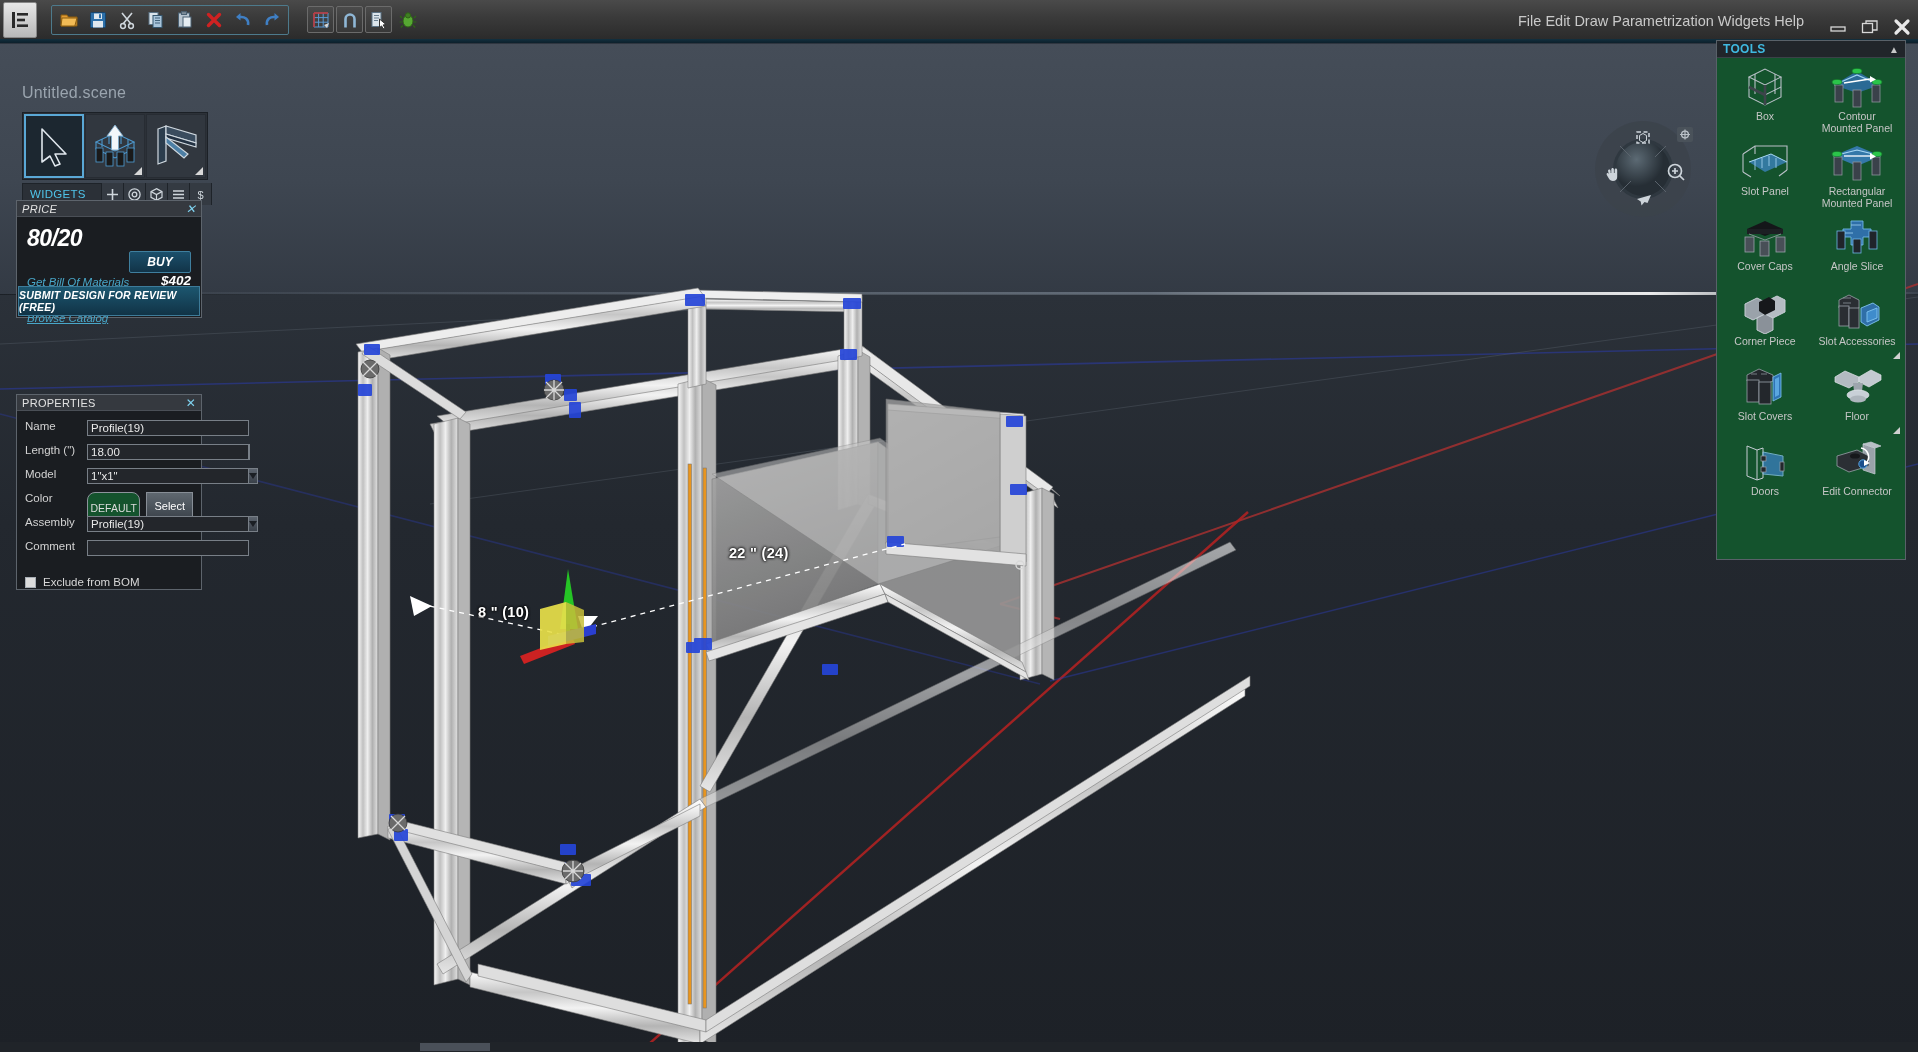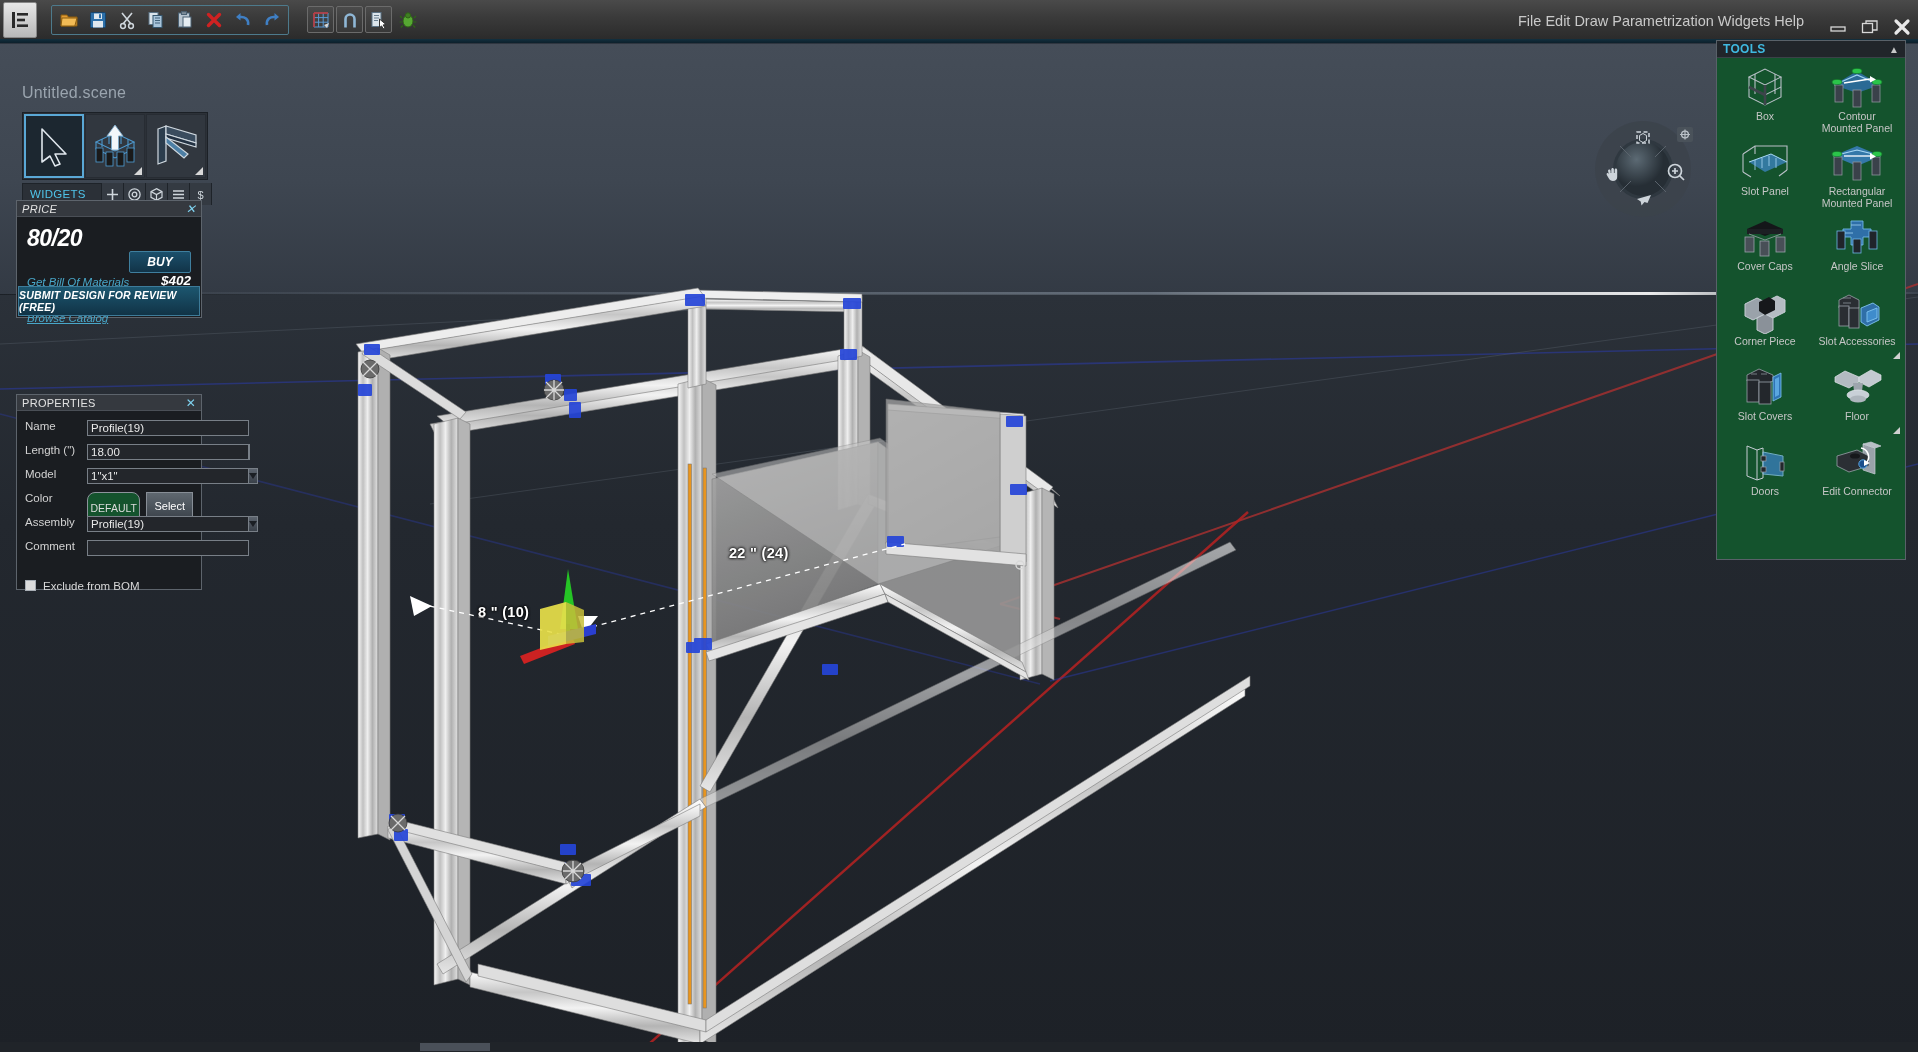--- a/index.html
+++ b/index.html
@@ -160,21 +160,21 @@
     height:32px; min-width:52px; border:1px solid #8d949c; border-radius:8px;
     background:#14532d; color:#dcdcdc; font-size:10.5px;
     display:flex;align-items:center;justify-content:center; padding:4px 7px;
   }
   .select-btn {
     margin-left:6px; height:28px; padding:0 7px;
     background:linear-gradient(to bottom,#5f6870,#3b424a);
     border:1px solid #878e96; color:#fff; font-size:11px;
     display:flex;align-items:center;justify-content:center; cursor:pointer;
   }
-  .cbrow { display:flex;align-items:flex-start; height:24px; padding:0 8px; margin-top:16px;}
+  .cbrow { display:flex;align-items:flex-end; height:24px; padding:0 8px; margin-top:0;}
   .cbox {
     width:11px;height:11px;border:1px solid #a8aeb5; background:#dcdcdc;
     margin-right:7px; cursor:pointer;
   }
   .cblabel { color:#d7d7d7; font-size:11.5px; }
 
   
   #tools-panel {
     position:absolute; right:12px; top:40px; width:190px; height:520px;
     background:#14532d; border:1px solid #596169;

